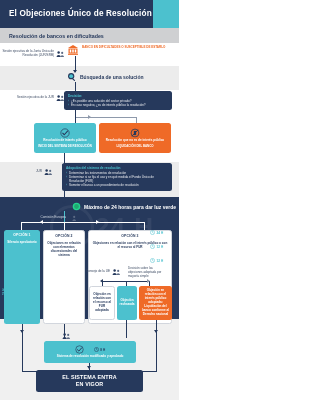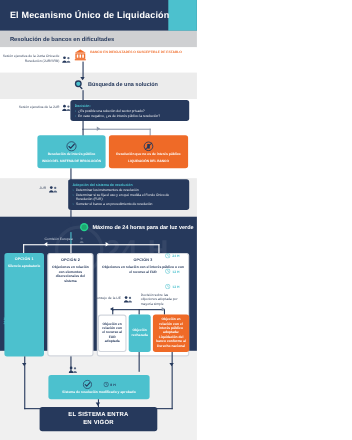--- a/index.html
+++ b/index.html
@@ -149,21 +149,21 @@
     transform:rotate(-90deg); transform-origin:left top; white-space:nowrap;
   }
 </style>
 </head>
 <body>
 
 <div id="page">
 
   <div class="hdr"></div>
   <div class="hdr-accent"></div>
-  <div class="hdr-title">El Mecanismo Único de Liquidación</div>
+  <div class="hdr-title">El Objeciones Único de Resolución</div>
   <div class="subhdr"></div>
   <div class="subhdr-text">Resolución de bancos en dificultades</div>
 
   <div class="band band-white" style="top:43px;height:23px;"></div>
   <div class="band band-grey" style="top:66px;height:24px;"></div>
   <div class="band band-white" style="top:90px;height:72px;"></div>
   <div class="band band-grey" style="top:162px;height:35px;"></div>
   <div class="band band-navy" style="top:197px;height:122px;"></div>
   <div class="band band-lgrey" style="top:319px;height:81px;"></div>
 

